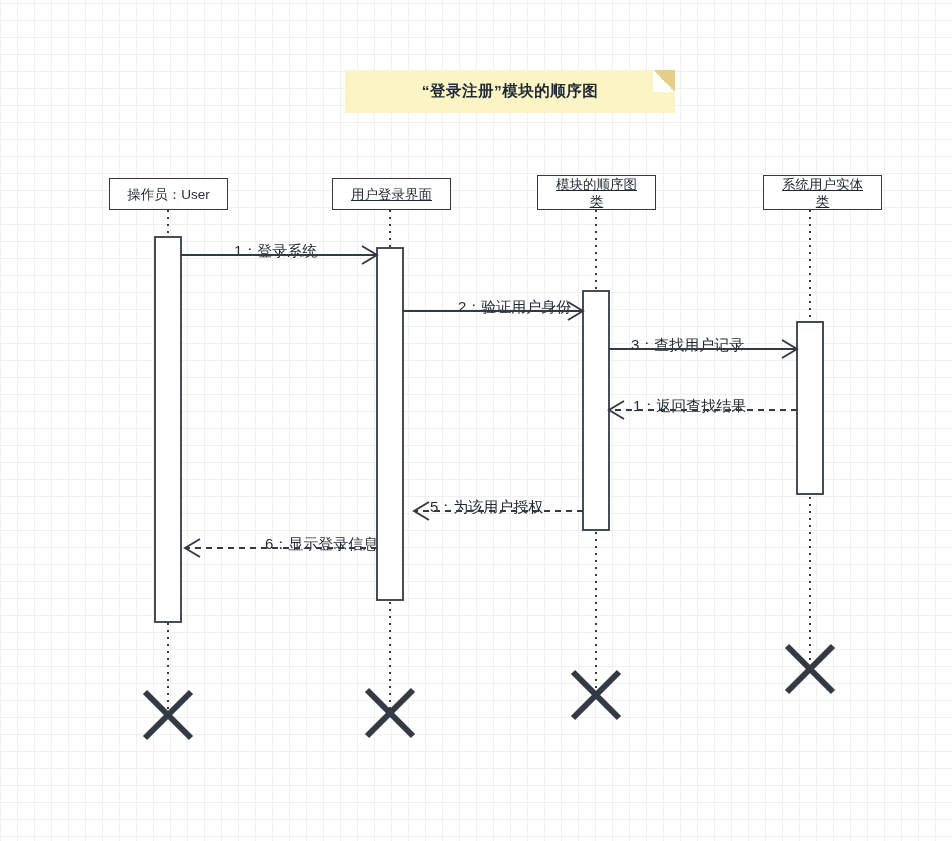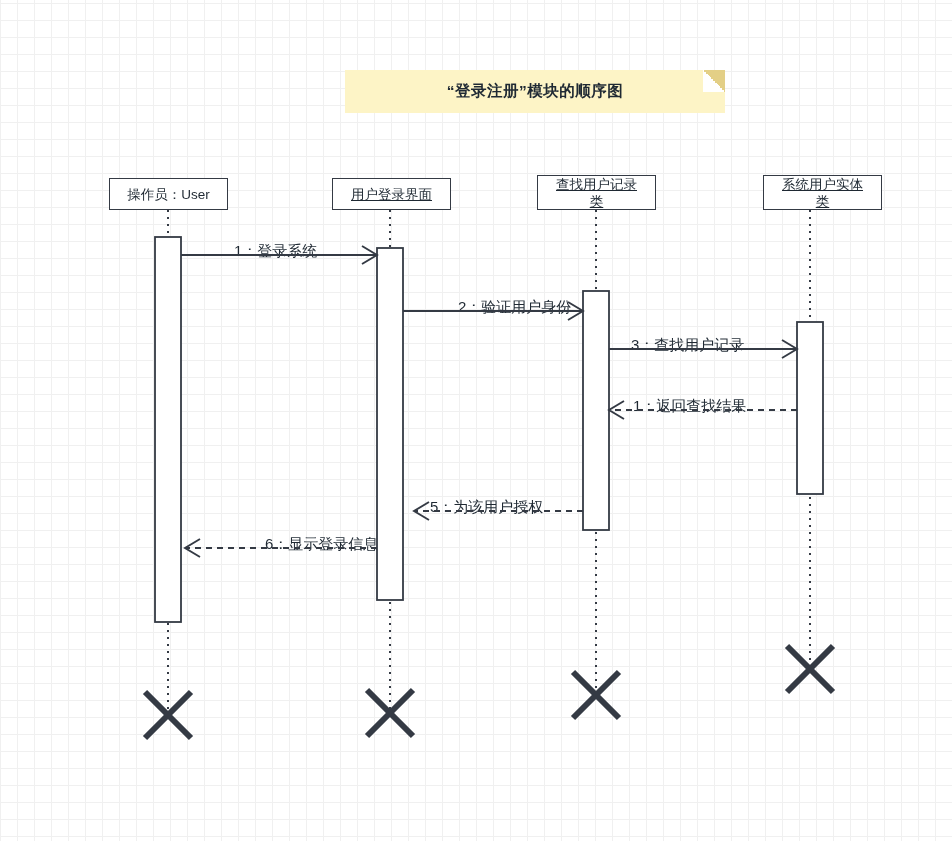--- a/index.html
+++ b/index.html
@@ -34,21 +34,21 @@
   #diagram-svg {
     position: absolute;
     left: 0;
     top: 0;
   }
   
   .title-banner {
     position: absolute;
     left: 345px;
     top: 70px;
-    width: 380px;
+    width: 330px;
     height: 43px;
   }
   .title-banner .sheet {
     position: absolute;
     left: 0;
     top: 0;
     width: 100%;
     height: 100%;
     background-color: #fdf4c6;
   }
@@ -119,21 +119,21 @@
     <div class="title-text">“登录注册”模块的顺序图</div>
   </div>
 
   <div class="lifeline-head" id="head-0" style="left: 109px; top: 178px; width: 119px; height: 32px;">
     <span class="ln">操作员：User</span>
   </div>
   <div class="lifeline-head underlined" id="head-1" style="left: 332px; top: 178px; width: 119px; height: 32px;">
     <span class="ln">用户登录界面</span>
   </div>
   <div class="lifeline-head underlined" id="head-2" style="left: 537px; top: 175px; width: 119px; height: 35px;">
-    <span class="ln">查找用户记录</span>
+    <span class="ln">模块的顺序图</span>
     <span class="ln">类</span>
   </div>
   <div class="lifeline-head underlined" id="head-3" style="left: 751px; top: 175px; width: 119px; height: 35px; margin-left: 12px;">
     <span class="ln">系统用户实体</span>
     <span class="ln">类</span>
   </div>
 
   <div class="msg-label" id="msg-label-0" style="left: 234px; top: 243px;">1：登录系统</div>
   <div class="msg-label" id="msg-label-1" style="left: 432px; top: 299px; margin-left: 26px;">2：验证用户身份</div>
   <div class="msg-label" id="msg-label-2" style="left: 631px; top: 337px;">3：查找用户记录</div>

